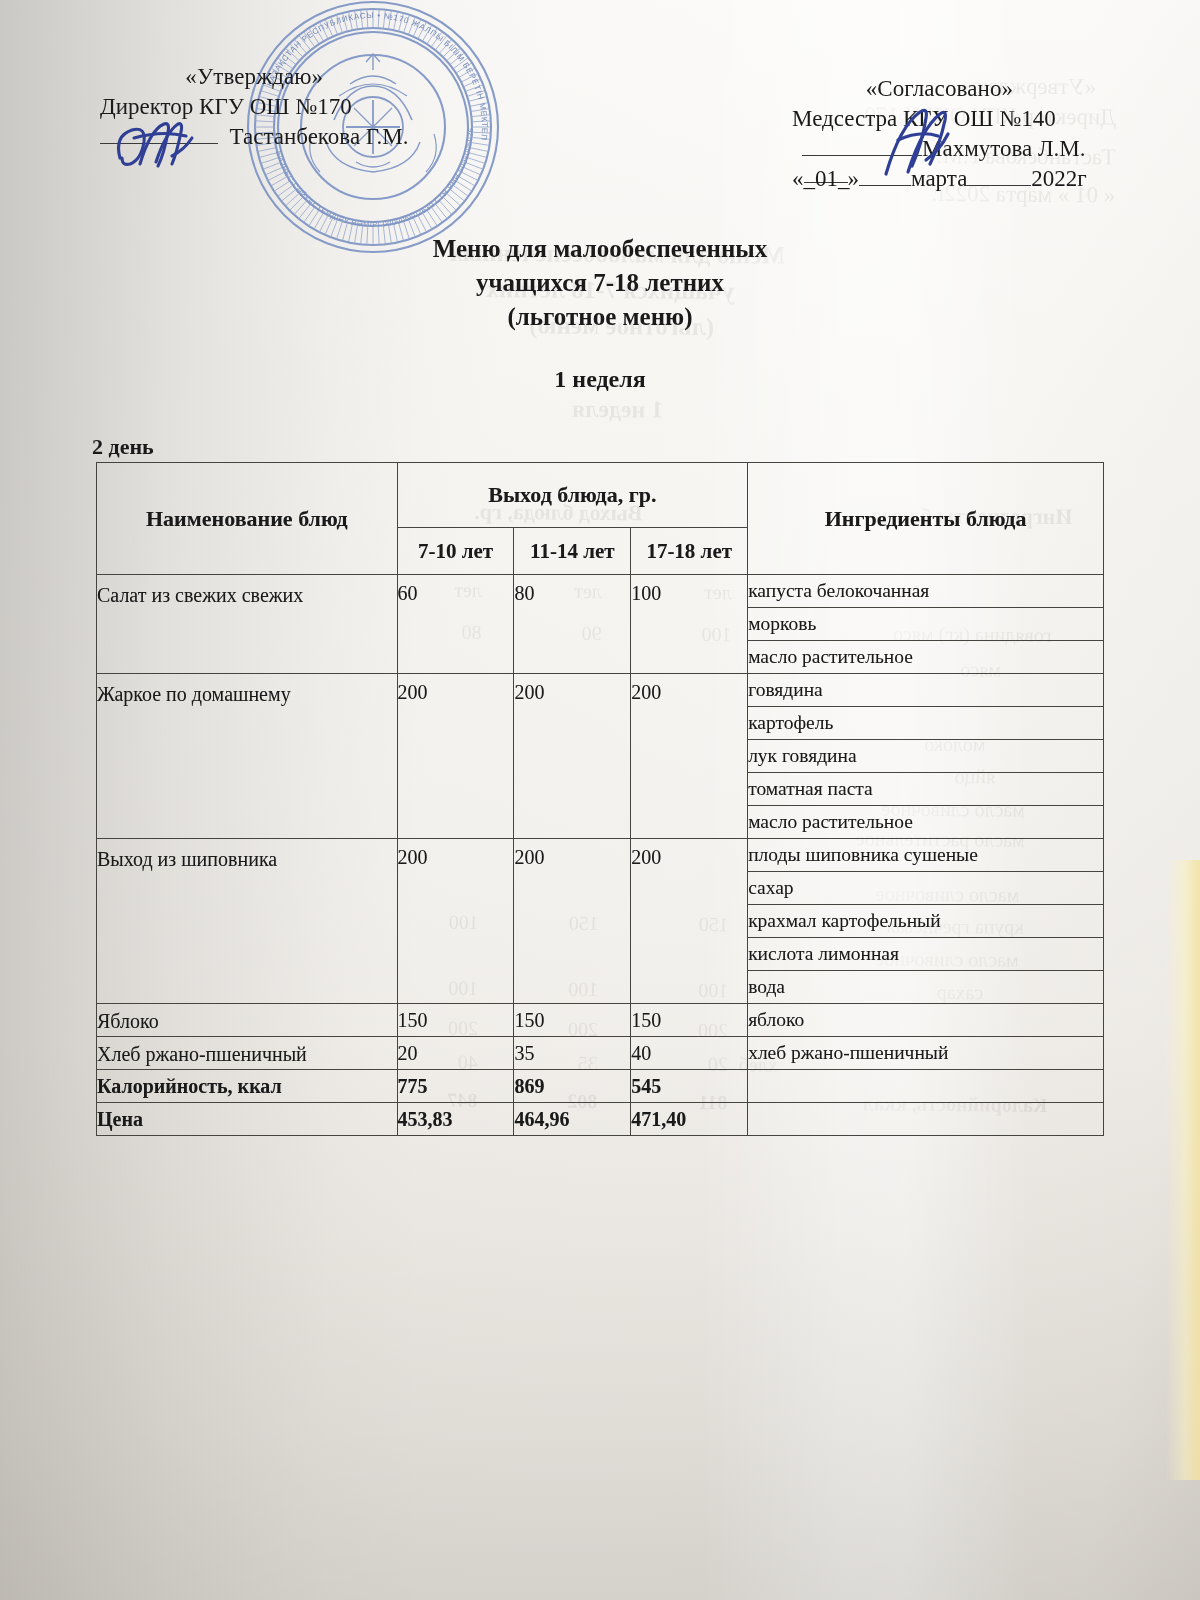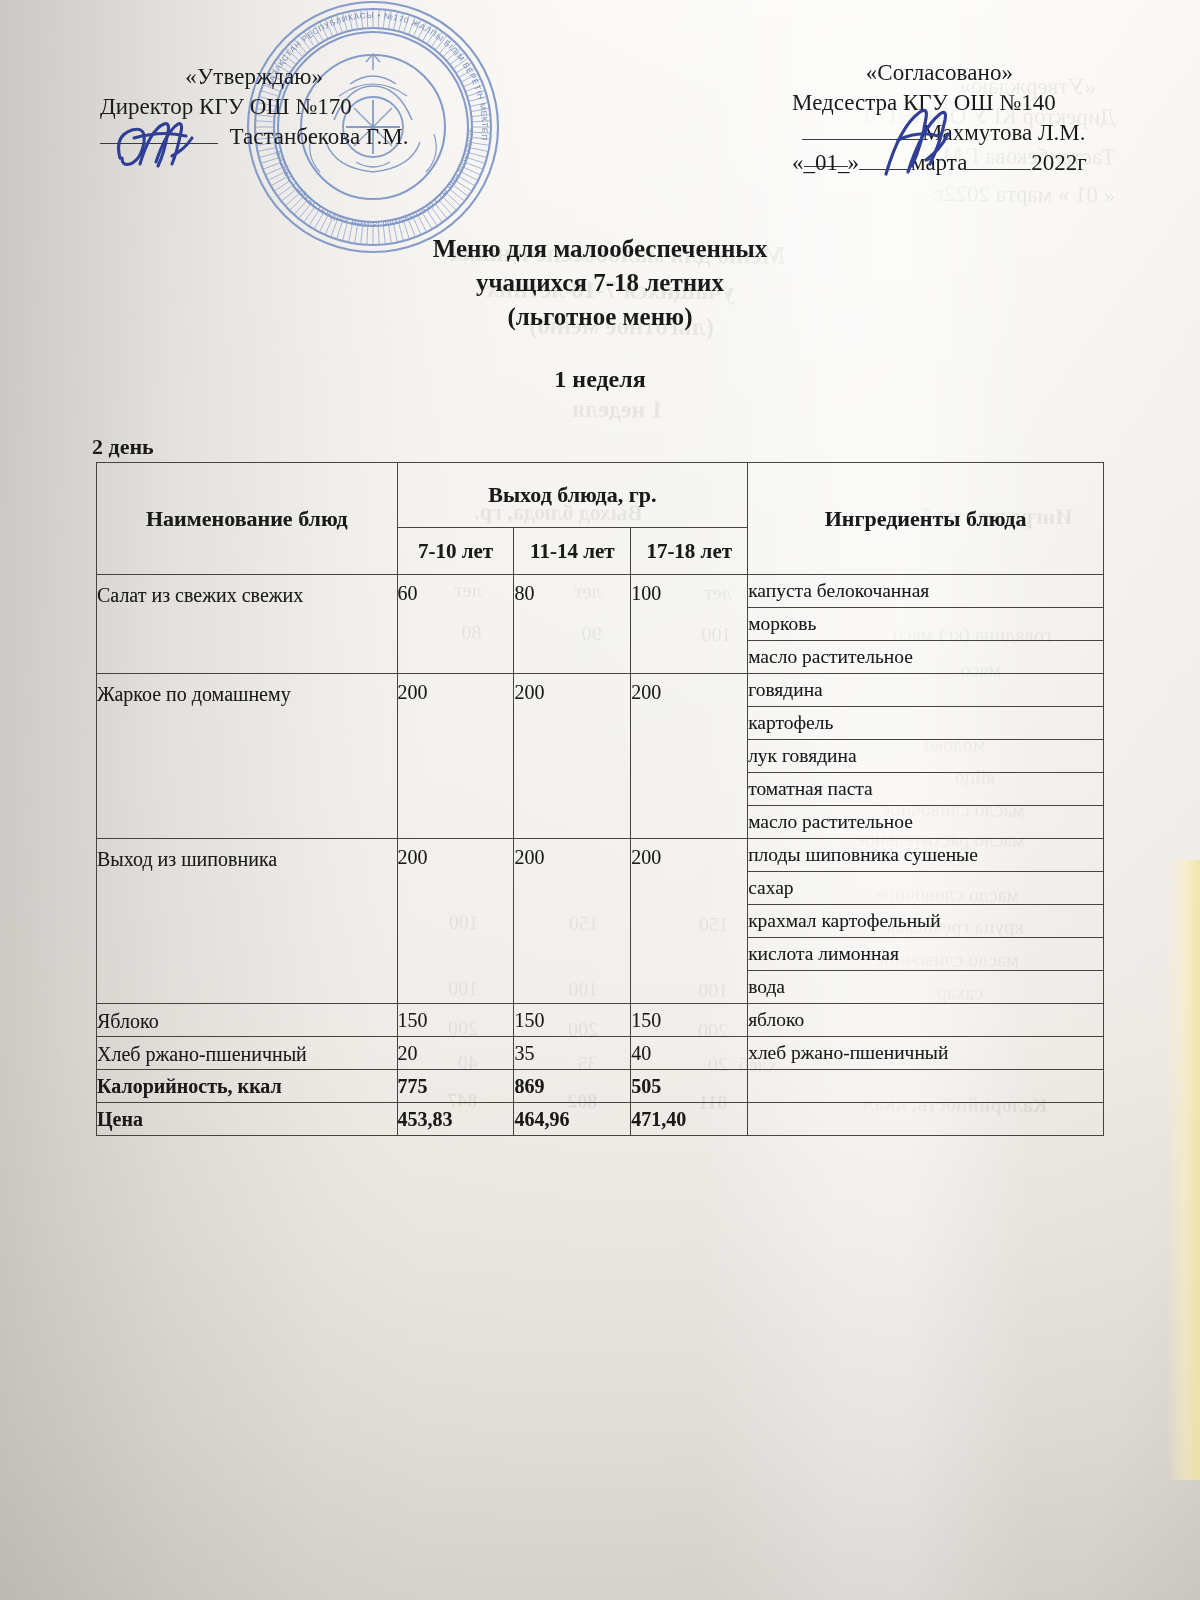--- a/index.html
+++ b/index.html
@@ -110,21 +110,21 @@
   }
 
   
   .sig-block {
     position: absolute;
     font-size: 23px;
     line-height: 1.30;
     white-space: nowrap;
   }
   .sig-left  { left: 100px; top: 62px; }
-  .sig-right { left: 792px; top: 58px; }
+  .sig-right { left: 792px; top: 74px; }
 
   .sig-title {
     display: block;
     text-align: center;
     letter-spacing: 0.1px;
   }
   .sig-org { display: block; }
   .sig-name-row,
   .sig-date-row { display: block; }
 
@@ -610,21 +610,21 @@
         <td class="cell-num">20</td>
         <td class="cell-num">35</td>
         <td class="cell-num">40</td>
         <td class="cell-ing">хлеб ржано-пшеничный</td>
       </tr>
 
       <tr class="summary-row bold-row">
         <td class="cell-pad-name">Калорийность, ккал</td>
         <td class="cell-num">775</td>
         <td class="cell-num">869</td>
-        <td class="cell-num">505</td>
+        <td class="cell-num">545</td>
         <td class="cell-ing"></td>
       </tr>
 
       <tr class="summary-row bold-row">
         <td class="cell-pad-name">Цена</td>
         <td class="cell-num">453,83</td>
         <td class="cell-num">464,96</td>
         <td class="cell-num">471,40</td>
         <td class="cell-ing"></td>
       </tr>

